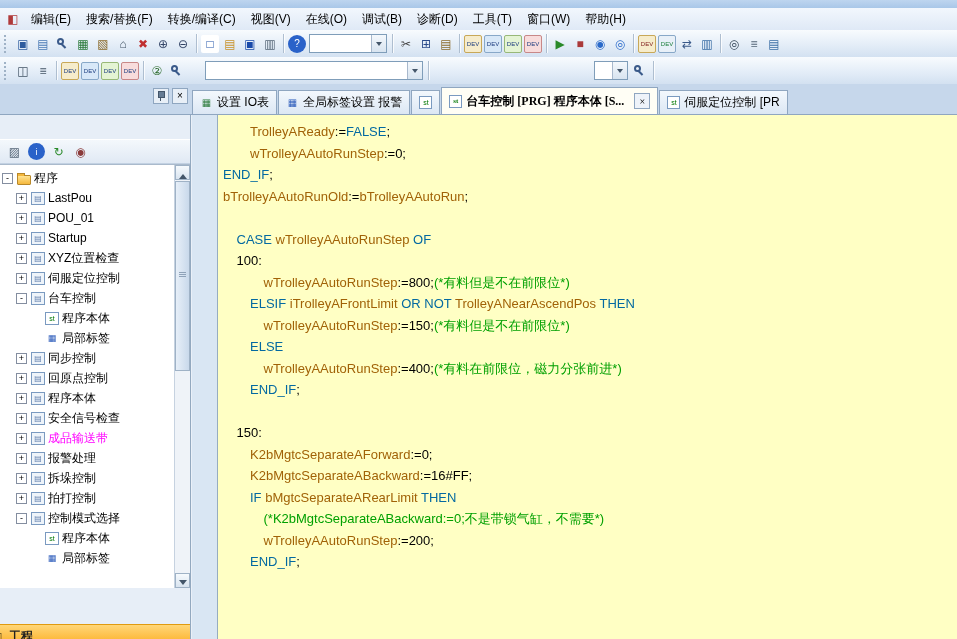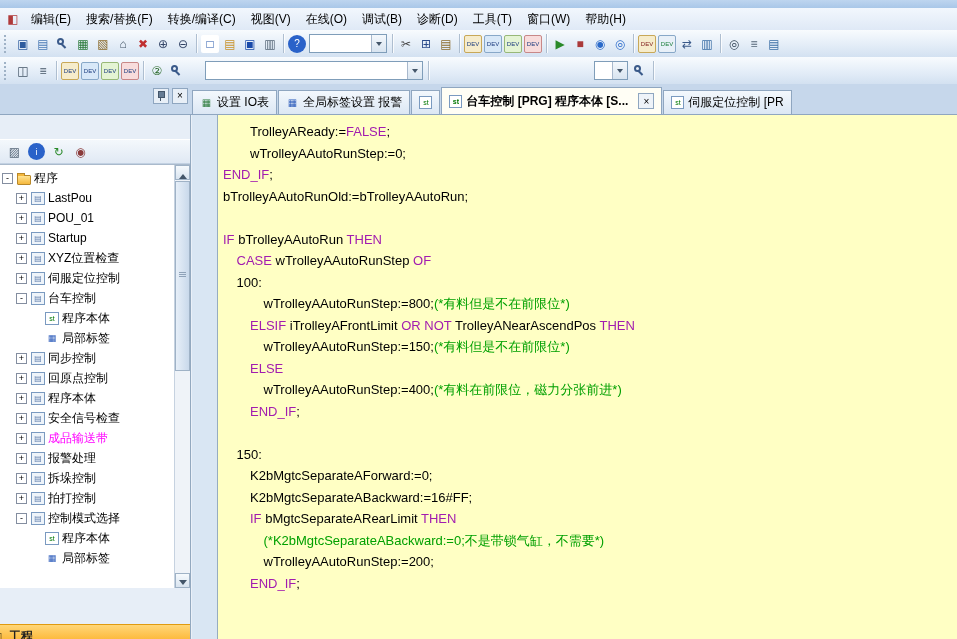--- a/index.html
+++ b/index.html
@@ -36,21 +36,21 @@
   .hbtn{width:14px;height:14px;border:1px solid #8FA6C0;background:#E8EFF7;display:inline-flex;
        align-items:center;justify-content:center;font-size:10px;line-height:10px;cursor:default;}
   .pinbtn{position:relative;}
   .pinbtn::before{content:"";position:absolute;left:4px;top:2px;width:5px;height:5px;
        background:#667C94;border:1px solid #44566A;}
   .pinbtn::after{content:"";position:absolute;left:6px;top:9px;width:1px;height:3px;background:#44566A;}
   .tablist{display:flex;align-items:flex-end;height:100%;overflow:hidden;flex:1;}
   .tab{height:24px;display:flex;align-items:center;gap:4px;padding:0 7px;white-space:nowrap;
        background:linear-gradient(#F3F8FD,#DCE7F4);border:1px solid #8FA6C0;border-bottom:none;
        margin-right:1px;box-sizing:border-box;font-size:12px;flex:none;cursor:default;}
-  .tab.active{background:#FFFEF5;font-weight:bold;height:27px;}
+  .tab.active{background:#FFFEF5;font-weight:bold;height:27px;font-family:Liberation Serif, serif;}
   .tabicon{width:13px;height:13px;display:inline-flex;align-items:center;justify-content:center;
        box-sizing:border-box;flex:none;}
   .tabclose{margin-left:6px;width:14px;height:14px;border:1px solid #8FA6C0;background:#EEF3F9;
        display:inline-flex;align-items:center;justify-content:center;font-size:10px;font-weight:normal;}
 
   
   .panel{position:absolute;left:0;top:115px;width:191px;bottom:0;background:#E7EEF7;
        border-right:1px solid #93A9BF;display:flex;flex-direction:column;overflow:hidden;box-sizing:border-box;}
   .panelgap{height:24px;flex:none;}
   .paneltools{height:23px;flex:none;display:flex;align-items:center;gap:3px;padding:0 5px;
@@ -83,22 +83,22 @@
   .navinner{display:flex;align-items:center;gap:4px;margin-left:-11px;font-weight:bold;
        font-size:12px;color:#222;white-space:nowrap;}
   .navico{width:16px;height:14px;display:inline-flex;align-items:center;justify-content:center;font-size:11px;}
 
   
   .editor{position:absolute;left:192px;top:115px;right:0;bottom:0;background:#FFFFC4;display:flex;}
   .gutter{width:25px;flex:none;background:#D9E6F3;border-right:1px solid #96ACC0;}
   .code{flex:1;padding:6px 0 0 5px;font-size:13px;line-height:21.5px;overflow:hidden;}
   .cl{height:21.5px;white-space:pre;}
   .ind{display:inline-block;height:1px;}
-  .seg-k{color:#a21caf;}
-  .seg-v{color:#000000;}
+  .seg-k{color:#0369a1;}
+  .seg-v{color:#a16207;}
   .seg-p{color:#000000;}
   .seg-c{color:#00A000;}
 
   
   .mag::before{content:"";position:absolute;left:3px;top:3px;width:7px;height:7px;
        border:2px solid #3A5A8A;border-radius:50%;box-sizing:border-box;}
   .mag::after{content:"";position:absolute;left:8px;top:8px;width:6px;height:2px;
        background:#3A5A8A;transform:rotate(45deg);transform-origin:0 0;}
   .folder{position:relative;width:14px;height:10px;background:linear-gradient(#FFE391,#F5B83D);
        border:1px solid #B8882A;border-radius:1px;margin-top:3px;box-sizing:border-box;}
@@ -359,21 +359,20 @@
   </div>
 
   <div class="editor">
     <div class="gutter"></div>
     <div class="code" id="code">
         <div class="cl"><span class="ind" style="width: 27px;"></span><span class="seg-v">TrolleyAReady</span><span class="seg-p">:=</span><span class="seg-k">FALSE</span><span class="seg-p">;</span></div>
         <div class="cl"><span class="ind" style="width: 27px;"></span><span class="seg-v">wTrolleyAAutoRunStep</span><span class="seg-p">:=0;</span></div>
         <div class="cl"><span class="ind" style="width: 0px;"></span><span class="seg-k">END_IF</span><span class="seg-p">;</span></div>
         <div class="cl"><span class="ind" style="width: 0px;"></span><span class="seg-v">bTrolleyAAutoRunOld</span><span class="seg-p">:=</span><span class="seg-v">bTrolleyAAutoRun</span><span class="seg-p">;</span></div>
         <div class="cl"><span class="ind" style="width: 0px;"></span>&nbsp;</div>
-        <div class="cl"><span class="ind" style="width: 0px;"></span><span class="seg-k">IF </span><span class="seg-v">bTrolleyAAutoRun</span><span class="seg-k"> THEN</span></div>
         <div class="cl"><span class="ind" style="width: 13.5px;"></span><span class="seg-k">CASE </span><span class="seg-v">wTrolleyAAutoRunStep</span><span class="seg-k"> OF</span></div>
         <div class="cl"><span class="ind" style="width: 13.5px;"></span><span class="seg-p">100:</span></div>
         <div class="cl"><span class="ind" style="width: 40.5px;"></span><span class="seg-v">wTrolleyAAutoRunStep</span><span class="seg-p">:=800;</span><span class="seg-c">(*有料但是不在前限位*)</span></div>
         <div class="cl"><span class="ind" style="width: 27px;"></span><span class="seg-k">ELSIF </span><span class="seg-v">iTrolleyAFrontLimit</span><span class="seg-k"> OR NOT </span><span class="seg-v">TrolleyANearAscendPos</span><span class="seg-k"> THEN</span></div>
         <div class="cl"><span class="ind" style="width: 40.5px;"></span><span class="seg-v">wTrolleyAAutoRunStep</span><span class="seg-p">:=150;</span><span class="seg-c">(*有料但是不在前限位*)</span></div>
         <div class="cl"><span class="ind" style="width: 27px;"></span><span class="seg-k">ELSE</span></div>
         <div class="cl"><span class="ind" style="width: 40.5px;"></span><span class="seg-v">wTrolleyAAutoRunStep</span><span class="seg-p">:=400;</span><span class="seg-c">(*有料在前限位，磁力分张前进*)</span></div>
         <div class="cl"><span class="ind" style="width: 27px;"></span><span class="seg-k">END_IF</span><span class="seg-p">;</span></div>
         <div class="cl"><span class="ind" style="width: 0px;"></span>&nbsp;</div>
         <div class="cl"><span class="ind" style="width: 13.5px;"></span><span class="seg-p">150:</span></div>

